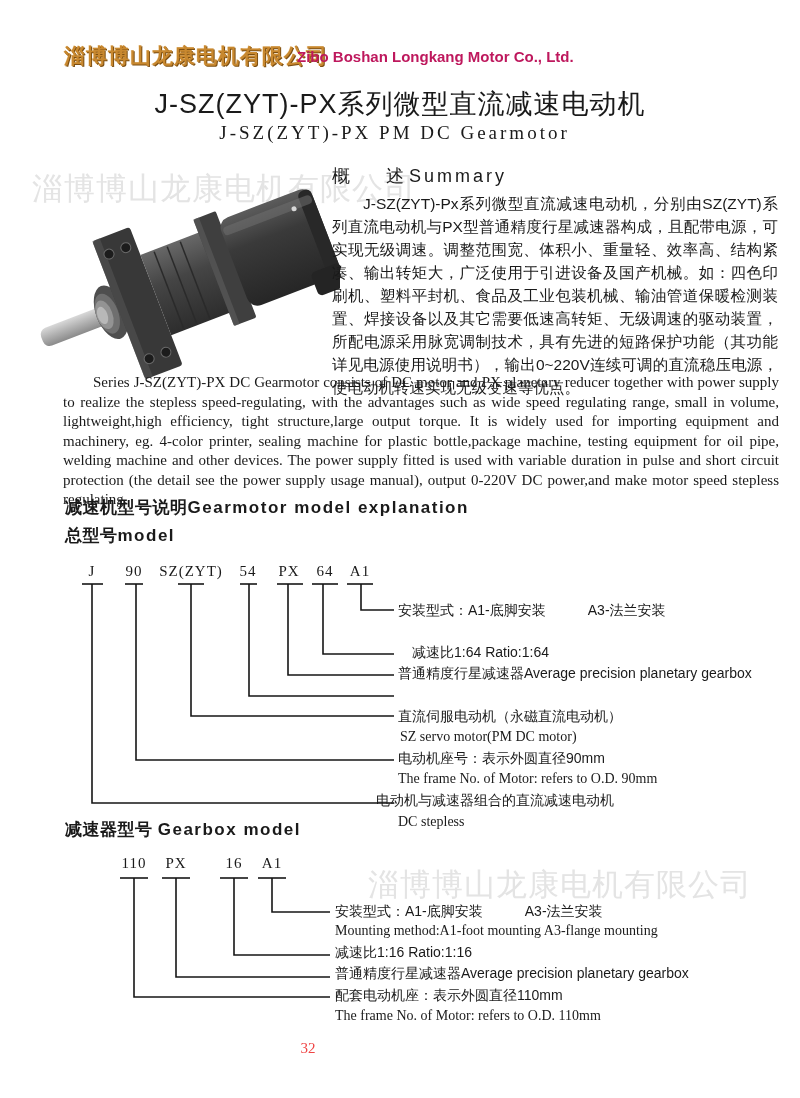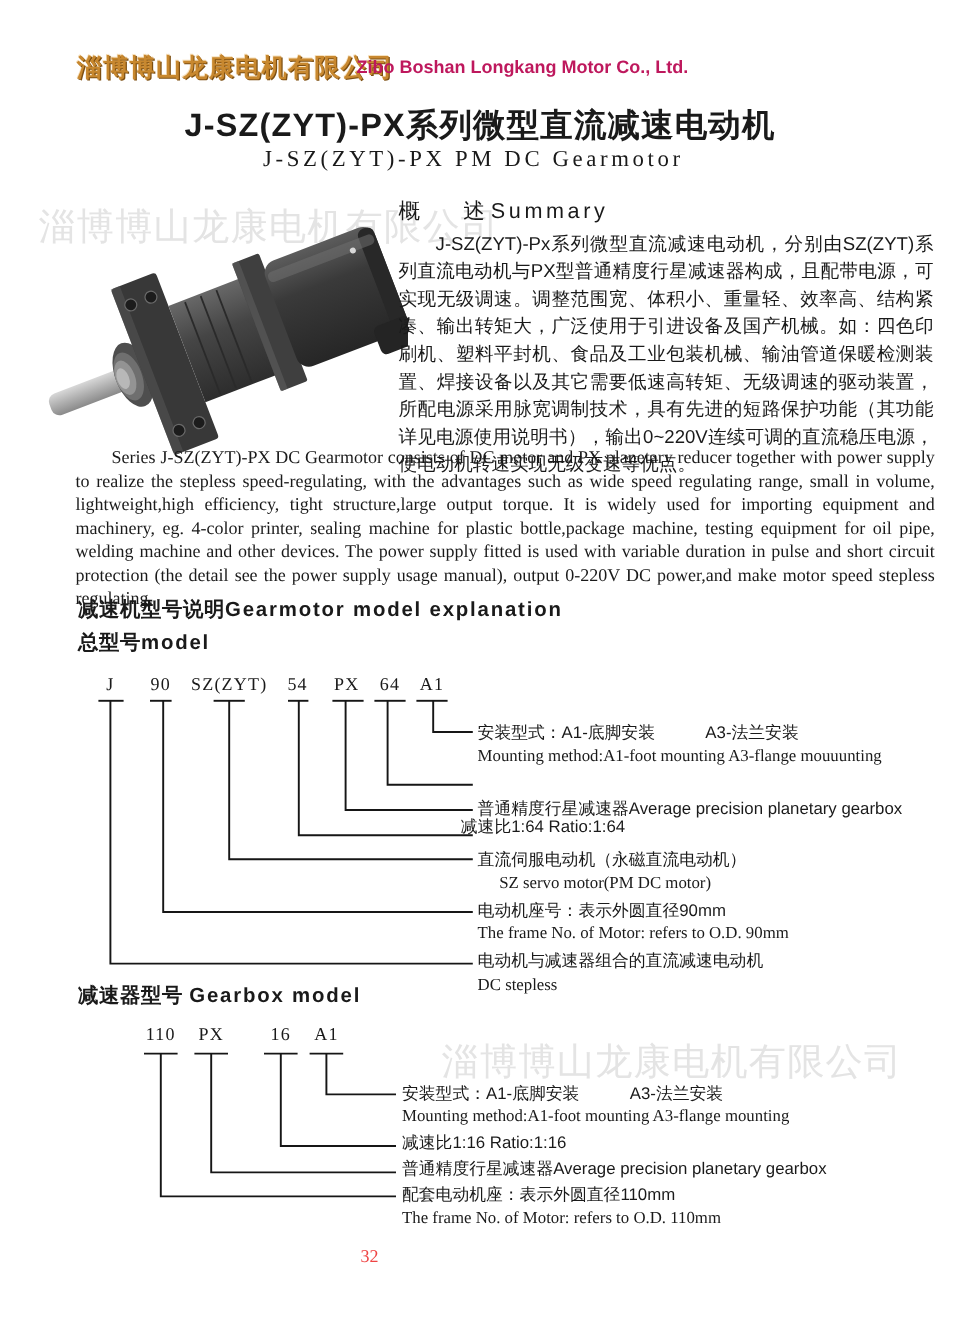--- a/index.html
+++ b/index.html
@@ -6,21 +6,21 @@
   .page{position:relative;width:800px;height:1098px;background:#ffffff;overflow:hidden;
         font-family:"Liberation Sans",sans-serif;color:#1a1a1a;}
   
   .watermark{position:absolute;color:#e4e4e4;font-size:31px;letter-spacing:1px;white-space:nowrap;z-index:0;
              font-family:"Liberation Sans",sans-serif;}
   
   .logo-cn{position:absolute;left:64px;top:42px;font-size:21px;font-weight:bold;letter-spacing:1px;
            color:#c8882f;text-shadow:1px 1px 0 #7d4f12, -0.5px -0.5px 0 #f7e2c0;z-index:2;}
   .company-en{position:absolute;left:297px;top:48px;font-size:15px;font-weight:bold;color:#be185d;z-index:2;}
   
-  .title{position:absolute;left:0;top:86px;width:800px;text-align:center;font-size:27px;font-weight:bold;
+  .title{position:absolute;left:0;top:86px;width:800px;text-align:center;font-size:27px;font-weight:normal;
          letter-spacing:1px;z-index:2;}
   .subtitle{position:absolute;left:0;top:122px;width:789px;text-align:center;font-size:19px;letter-spacing:3px;
             font-family:"Liberation Serif",serif;z-index:2;}
   
   .summary-heading{position:absolute;left:332px;top:164px;font-size:18px;font-weight:normal;z-index:2;}
   .summary-heading .en{letter-spacing:3px;}
   .para-cn{position:absolute;left:332px;top:192px;width:446px;font-size:15.5px;line-height:23px;
            text-align:justify;text-indent:2em;z-index:2;}
   .para-en{position:absolute;left:63px;top:373px;width:716px;font-size:15px;line-height:19.5px;
            text-align:justify;text-indent:2em;font-family:"Liberation Serif",serif;z-index:2;}
@@ -117,28 +117,27 @@
 
   <span class="token" style="left:92px;top:563px;">J</span>
   <span class="token" style="left:134px;top:563px;">90</span>
   <span class="token" style="left:191px;top:563px;">SZ(ZYT)</span>
   <span class="token" style="left:248px;top:563px;">54</span>
   <span class="token" style="left:289px;top:563px;">PX</span>
   <span class="token" style="left:325px;top:563px;">64</span>
   <span class="token" style="left:360px;top:563px;">A1</span>
 
   <div class="dlabel" style="left:398px;top:600px;">安装型式：A1-底脚安装　　　A3-法兰安装</div>
-  <div class="dlabel en" style="left:398px;top:621px;">Mounting method:A1-foot mounting A3-flange mouuunting</div>
-  <div class="dlabel" style="left:384px;top:642px;margin-top:36px;">减速比1:64 Ratio:1:64</div>
+  <div class="dlabel" style="left:412px;top:642px;">减速比1:64 Ratio:1:64</div>
   <div class="dlabel" style="left:398px;top:663px;">普通精度行星减速器Average precision planetary gearbox</div>
   <div class="dlabel" style="left:398px;top:706px;">直流伺服电动机（永磁直流电动机）</div>
-  <div class="dlabel en" style="left:416px;top:727px;">SZ servo motor(PM DC motor)</div>
+  <div class="dlabel en" style="left:400px;top:727px;">SZ servo motor(PM DC motor)</div>
   <div class="dlabel" style="left:398px;top:748px;">电动机座号：表示外圆直径90mm</div>
   <div class="dlabel en" style="left:398px;top:769px;">The frame No. of Motor: refers to O.D. 90mm</div>
-  <div class="dlabel" style="left:398px;top:790px;">电动机与减速器组合的直流减速电动机</div>
+  <div class="dlabel" style="left:376px;top:790px;">电动机与减速器组合的直流减速电动机</div>
   <div class="dlabel en" style="left:398px;top:812px;">DC stepless</div>
 
   <div class="sec-heading" style="left:65px;top:818px;">
     <span>减速器型号</span>
     <span style="letter-spacing:1.5px;">Gearbox model</span>
   </div>
 
   <span class="token" style="left:134px;top:855px;">110</span>
   <span class="token" style="left:176px;top:855px;">PX</span>
   <span class="token" style="left:234px;top:855px;">16</span>

